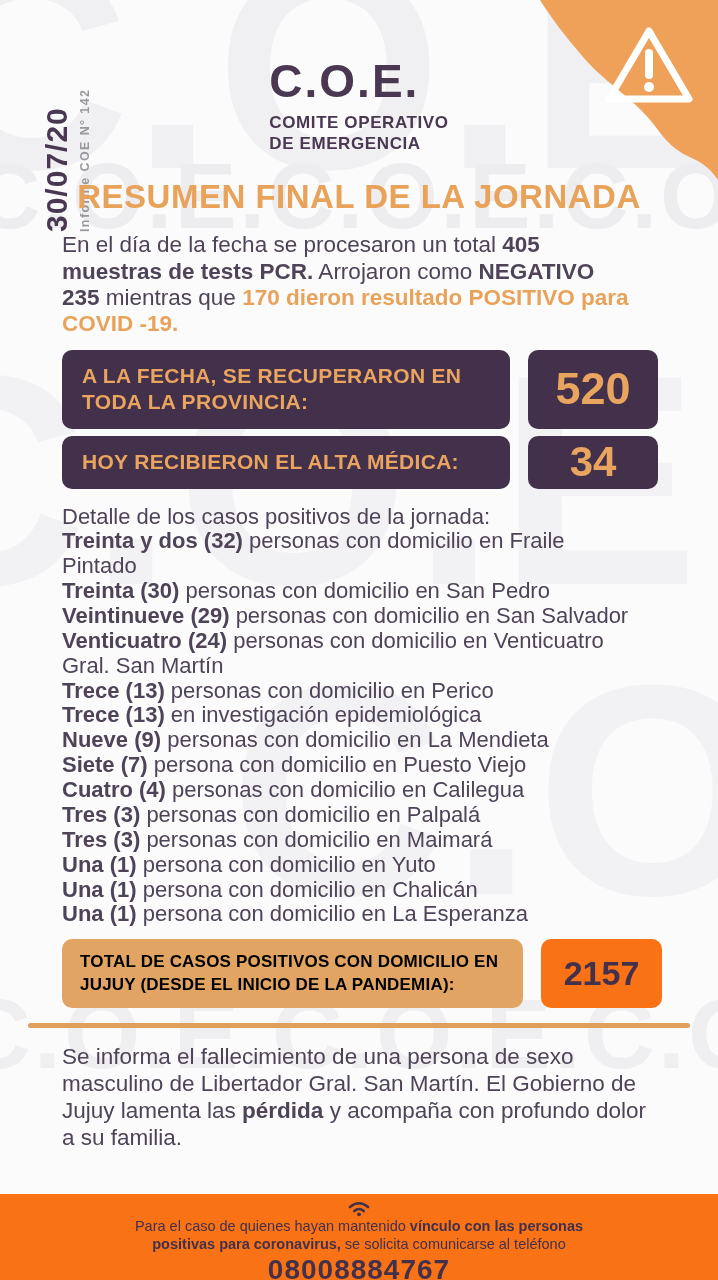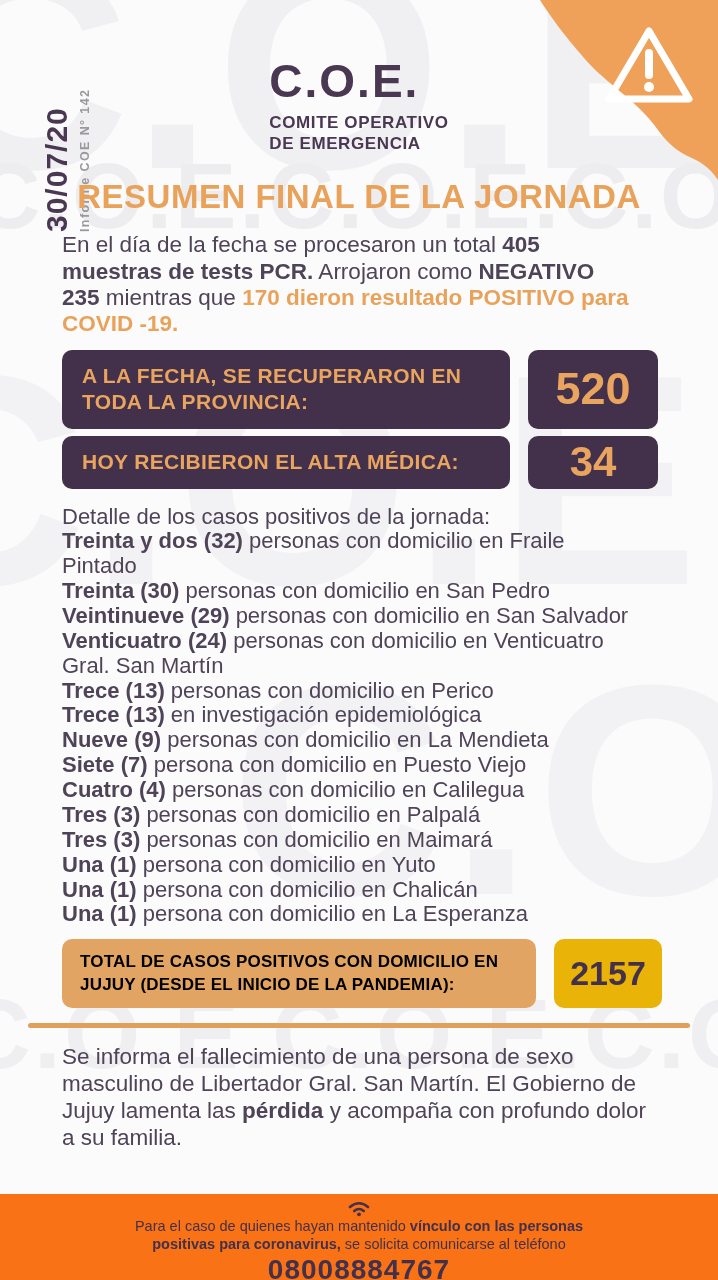--- a/index.html
+++ b/index.html
@@ -57,21 +57,21 @@
   
   .cases { margin:16px 58px 0 62px; max-width:570px; font-size:22px;
     line-height:1.13; position:relative; }
   .cases p { margin:0; }
 
   
   .total-row { margin:12px 56px 0 62px; position:relative; }
   .total-label { flex:1; background:#E2A462; border-radius:10px; padding:12px 18px;
     display:flex; align-items:center; color:#000000; font-weight:bold;
     font-size:17px; letter-spacing:0.2px; line-height:1.32; }
-  .total-value { width:108px; background:#eab308; border-radius:10px;
+  .total-value { width:121px; background:#f97316; border-radius:10px;
     display:flex; align-items:center; justify-content:center;
     color:#43304A; font-weight:bold; font-size:34px; }
 
   .divider { margin:15px 28px 0; height:5px; background:#DFA05C; border-radius:3px; position:relative; }
 
   .death { margin:15px 58px 0 62px; max-width:590px; font-size:22.5px; line-height:1.2; position:relative; }
 
   
   .footer { position:absolute; left:0; right:0; bottom:0; height:86px;
     background:#f97316; color:#43304A; text-align:center;

